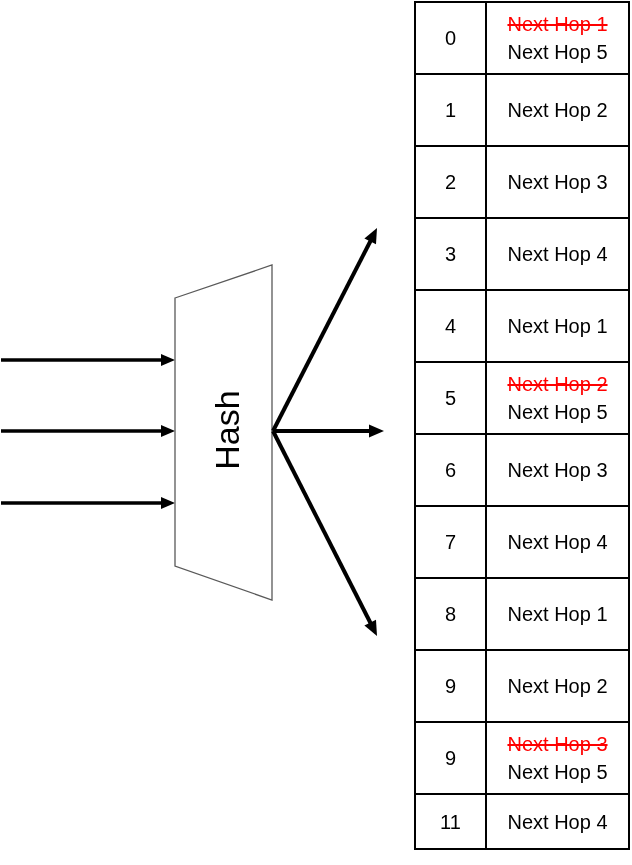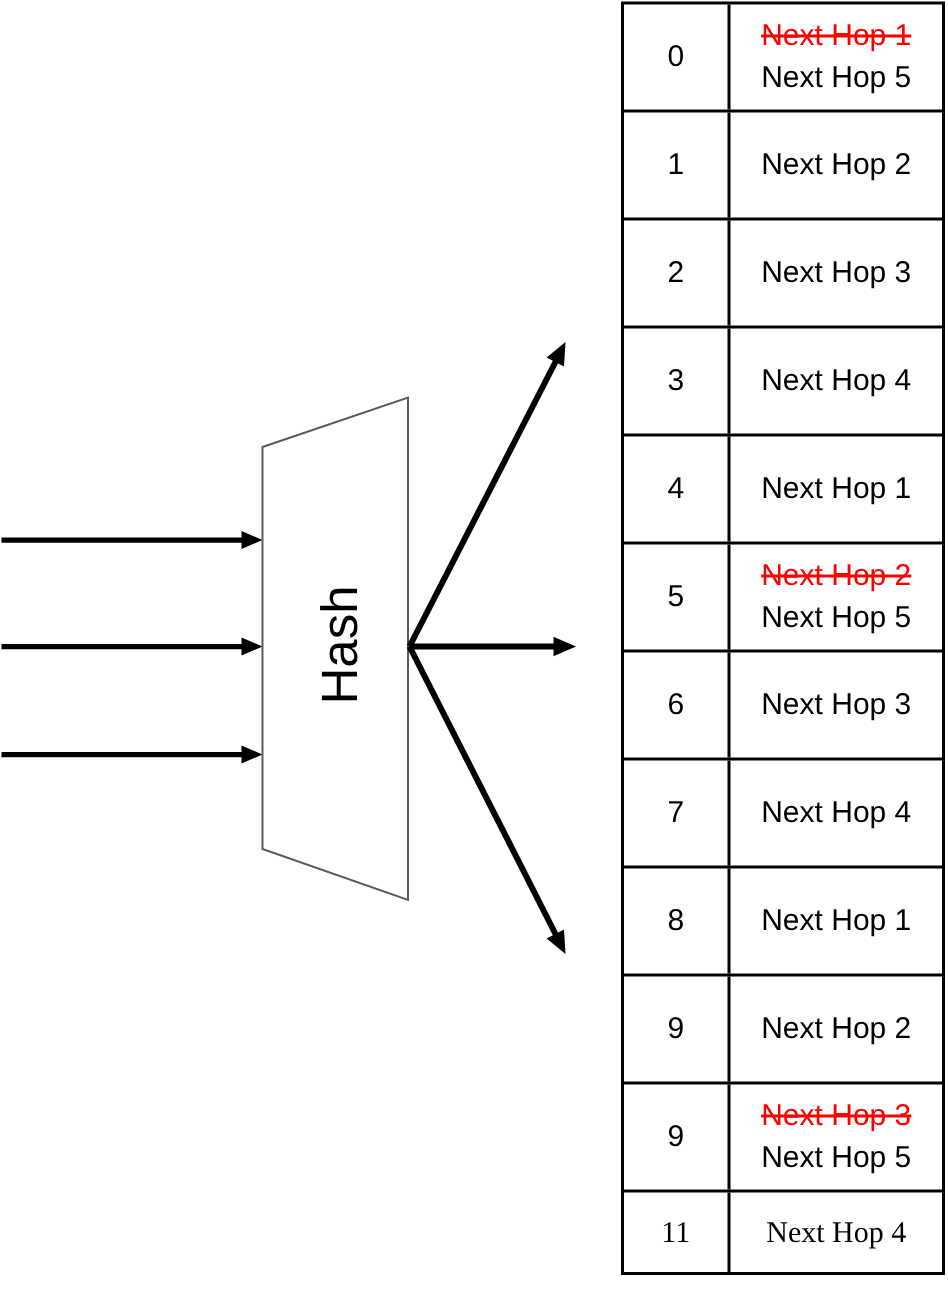--- a/index.html
+++ b/index.html
@@ -50,21 +50,20 @@
     display: flex;
     height: 72px;
     box-sizing: border-box;
     border-bottom: 2px solid #000000;
     flex: 0 0 auto;
   }
   .table-row:last-child {
     border-bottom: none;
     height: auto;
     flex: 1 1 auto;
-    font-family: Liberation Serif, serif;
   }
   .cell {
     display: flex;
     flex-direction: column;
     justify-content: center;
     align-items: center;
     font-size: 20px;
     line-height: 28px;
   }
   .cell.index {

